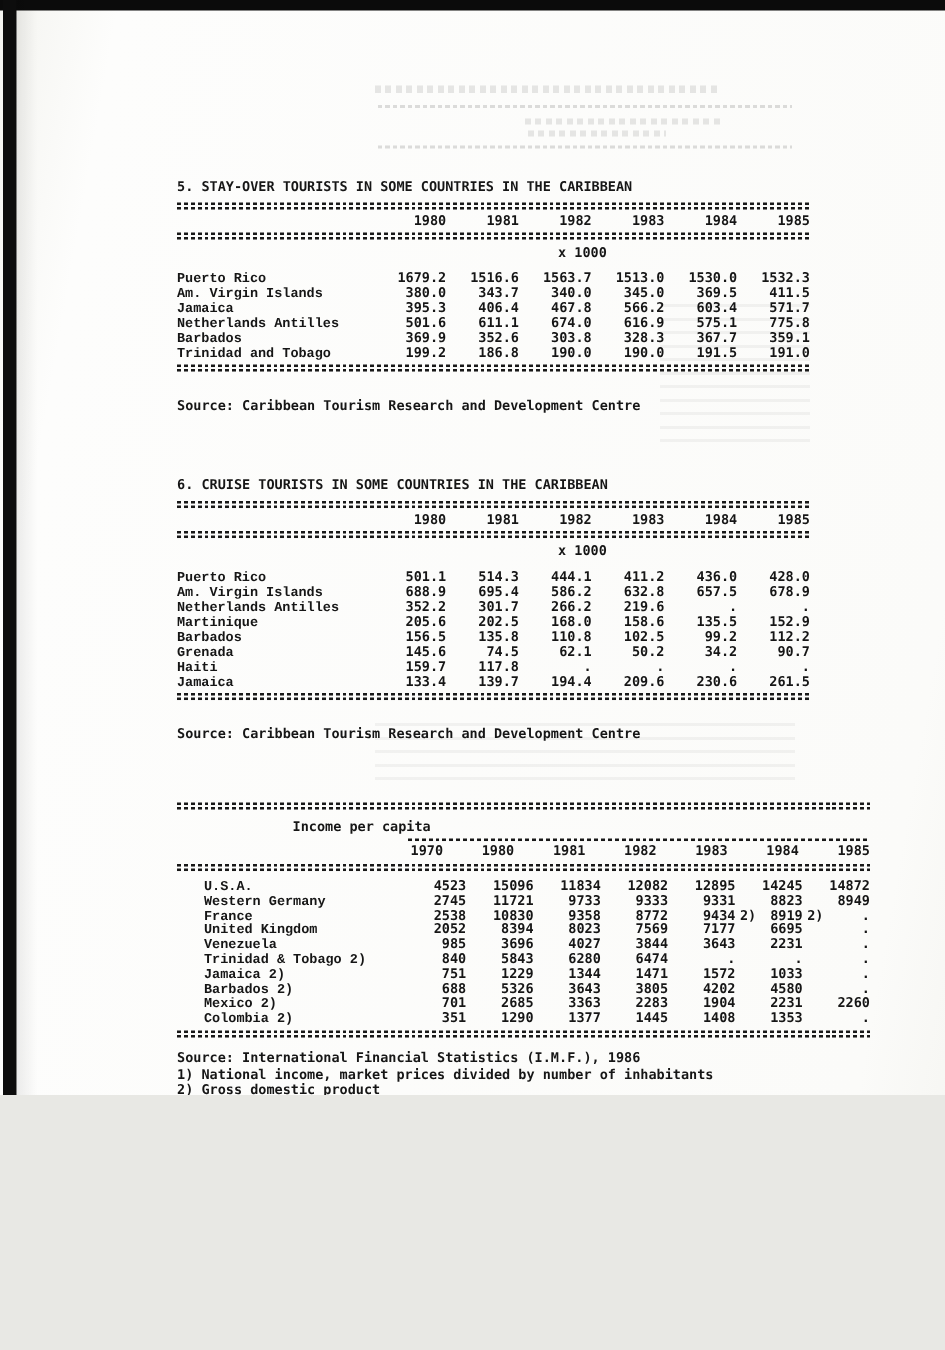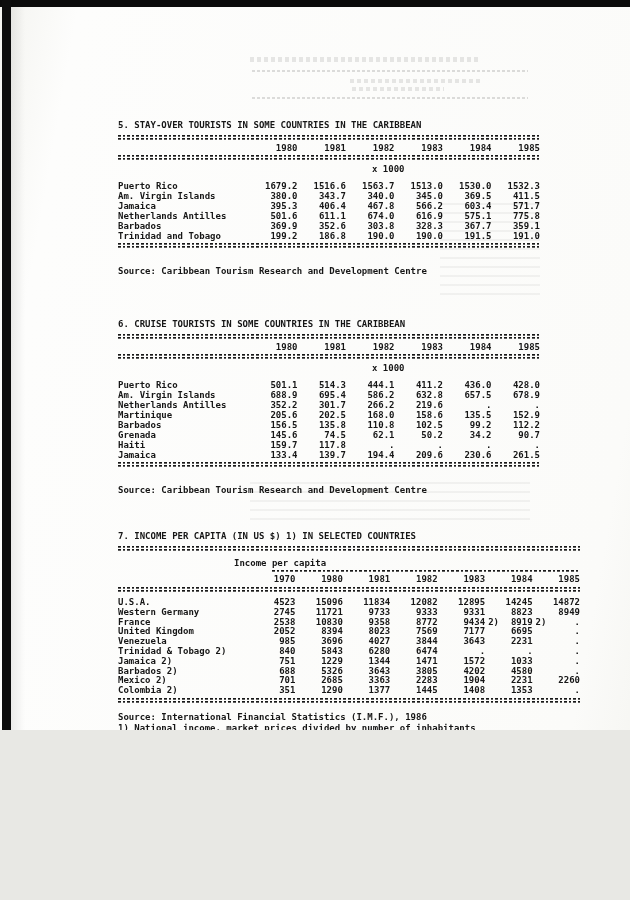--- a/index.html
+++ b/index.html
@@ -25,28 +25,28 @@
       repeating-linear-gradient(90deg,#181818 0 2.6px,transparent 2.6px 4.6px),
       repeating-linear-gradient(90deg,#181818 0 2.6px,transparent 2.6px 4.6px);
     background-size:100% 1.7px,100% 1.7px;background-position:0 0,0 3.2px;background-repeat:no-repeat;}
   .sep1{height:2px;background-image:repeating-linear-gradient(90deg,#181818 0 2.6px,transparent 2.6px 4.6px);
     background-size:100% 1.7px;background-repeat:no-repeat;}
   .trow{display:grid;grid-template-columns:var(--labelw) repeat(var(--ncols,6),1fr);}
   .years{margin-top:3px;}
   .years + .sep2{margin-top:2px;}
   .cell{white-space:pre;position:relative;}
   .num{text-align:right;}
-  .label{text-align:left;}
+  .label{text-align:left;font-family:Liberation Mono, monospace;}
   .fn{position:absolute;left:100%;margin-left:3px;top:0;}
   .unit{margin-top:4px;margin-left:254px;white-space:pre;}
   .rows{margin-top:7px;}
-  .t7 .rows{margin-top:6px;line-height:9.8px;}
+  .t7 .rows{margin-top:6px;line-height:9.8px;margin-left:18px;}
   .source{margin-top:18px;white-space:pre;}
   .t7 .source{margin-top:9px;line-height:10.6px;}
-  .ipc-header{margin-top:7px;margin-left:116px;white-space:pre;}
+  .ipc-header{margin-top:7px;margin-left:77px;white-space:pre;}
   .ipc-sep{margin-top:2px;margin-left:154px;}
   .t7 .years{margin-top:2px;}
   .t7 .sep2.after-years{margin-top:3px;}
   .rows + .sep2{margin-top:2px;}
   .footnotes{white-space:pre;line-height:10.6px;}
 
   .page-number{position:absolute;left:296px;top:868px;font-size:11px;letter-spacing:1px;}
 
   
   .ghost{position:absolute;filter:blur(0.5px);}
@@ -232,21 +232,20 @@
           <span class="cell num">209.6</span>
           <span class="cell num">230.6</span>
           <span class="cell num">261.5</span>
         </div>
       </div>
     <div class="sep2"></div>
     <div class="source">Source: Caribbean Tourism Research and Development Centre</div>
   </section>
 
   <section class="tbl t7" style="--ncols: 7;">
-    <div class="tbl-title">7. INCOME PER CAPITA (IN US $) 1) IN SELECTED COUNTRIES</div>
     <div class="sep2"></div>
     <div class="ipc-header">Income per capita</div>
     <div class="sep1 ipc-sep"></div>
     <div class="trow years">
         <span class="cell label"></span>
         <span class="cell num">1970</span>
         <span class="cell num">1980</span>
         <span class="cell num">1981</span>
         <span class="cell num">1982</span>
         <span class="cell num">1983</span>

